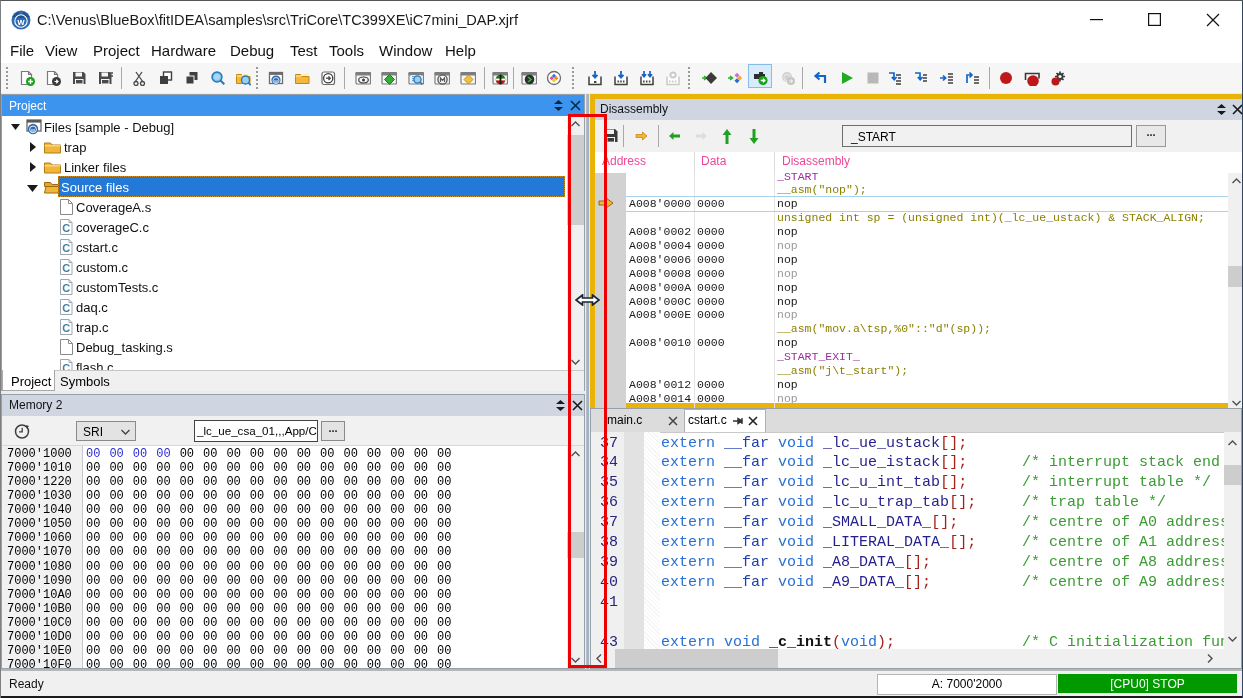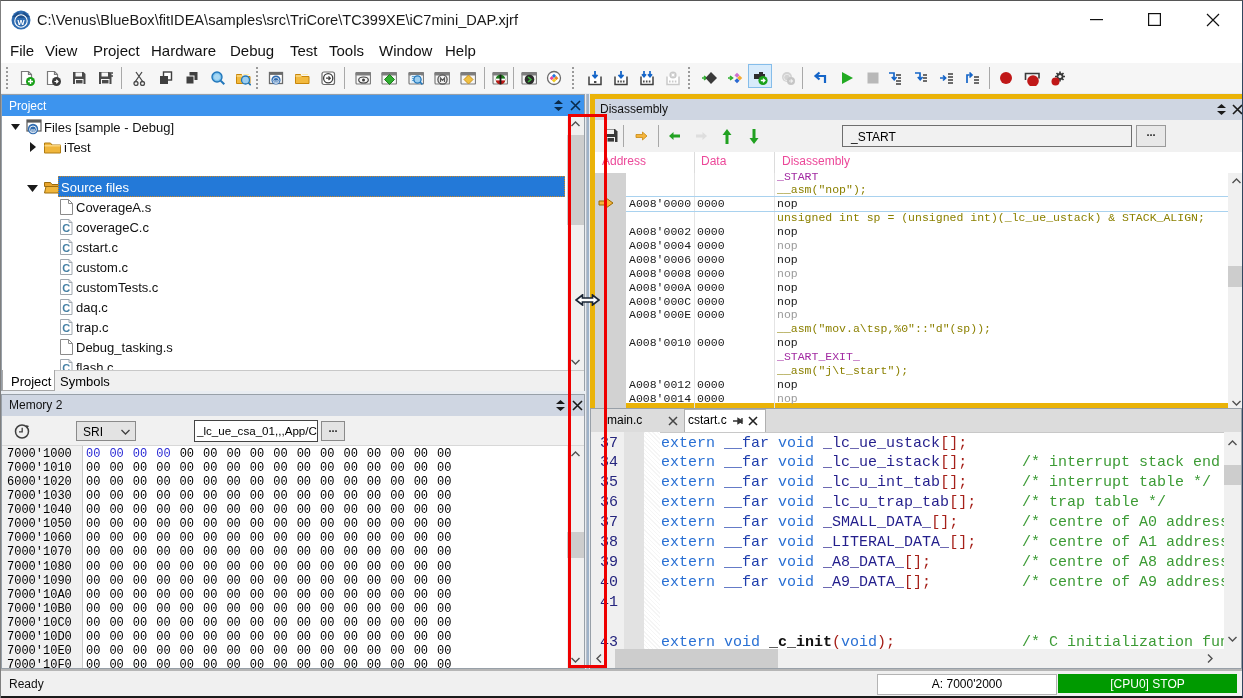--- a/index.html
+++ b/index.html
@@ -334,21 +334,30 @@
           </svg>
         <span class="lbl" style="left:42px">Files [sample - Debug]</span>
       </div>
       <div class="trow" style="top:21px">
         <svg class="abs" style="left:27px;top:5px" width="8" height="10">
             <path d="M1 0 L7 5 L1 10 Z" fill="#1a1a1a"></path>
           </svg>
         <svg class="abs" style="left:42px;top:3px" width="17" height="14">
             <use href="#i-tfolder"></use>
           </svg>
-        <span class="lbl" style="left:62px">iTest</span>
+        <span class="lbl" style="left:62px">trap</span>
+      </div>
+      <div class="trow" style="top:41px">
+        <svg class="abs" style="left:27px;top:5px" width="8" height="10">
+            <path d="M1 0 L7 5 L1 10 Z" fill="#1a1a1a"></path>
+          </svg>
+        <svg class="abs" style="left:42px;top:3px" width="17" height="14">
+            <use href="#i-tfolder"></use>
+          </svg>
+        <span class="lbl" style="left:62px">Linker files</span>
       </div>
       <div class="trow" style="top:61px">
         <svg class="abs" style="left:25px;top:7px" width="12" height="9">
             <path d="M0 1 h11 L5.5 8 Z" fill="#1a1a1a"></path>
           </svg>
         <svg class="abs" style="left:42px;top:3px" width="17" height="14">
             <use href="#i-ofolder"></use>
           </svg>
         <div class="abs" style="left:56px;top:-1px;width:507px;height:21px;background:#2379d8;border:1px dotted #d08820;box-sizing:border-box"></div>
         <span class="lbl" style="left:59px;color:#fff">Source files</span>
@@ -459,21 +468,21 @@
       <div id="memrows" class="abs" style="left:0;top:1px;width:100%">
       <div style="position:absolute;top:0.00px;left:0;height:14px;width:100%">
             <span style="position:absolute;left:5px">7000'1000</span>
             <span style="position:absolute;left:84px;word-spacing:1.8px"><span style="color:#2a2ad4">00 00 00 00</span> 00 00 00 00 00 00 00 00 00 00 00 00</span>
           </div>
       <div style="position:absolute;top:14.07px;left:0;height:14px;width:100%">
             <span style="position:absolute;left:5px">7000'1010</span>
             <span style="position:absolute;left:84px;word-spacing:1.8px">00 00 00 00 00 00 00 00 00 00 00 00 00 00 00 00</span>
           </div>
       <div style="position:absolute;top:28.14px;left:0;height:14px;width:100%">
-            <span style="position:absolute;left:5px">6000'1020</span>
+            <span style="position:absolute;left:5px">7000'1220</span>
             <span style="position:absolute;left:84px;word-spacing:1.8px">00 00 00 00 00 00 00 00 00 00 00 00 00 00 00 00</span>
           </div>
       <div style="position:absolute;top:42.21px;left:0;height:14px;width:100%">
             <span style="position:absolute;left:5px">7000'1030</span>
             <span style="position:absolute;left:84px;word-spacing:1.8px">00 00 00 00 00 00 00 00 00 00 00 00 00 00 00 00</span>
           </div>
       <div style="position:absolute;top:56.28px;left:0;height:14px;width:100%">
             <span style="position:absolute;left:5px">7000'1040</span>
             <span style="position:absolute;left:84px;word-spacing:1.8px">00 00 00 00 00 00 00 00 00 00 00 00 00 00 00 00</span>
           </div>

